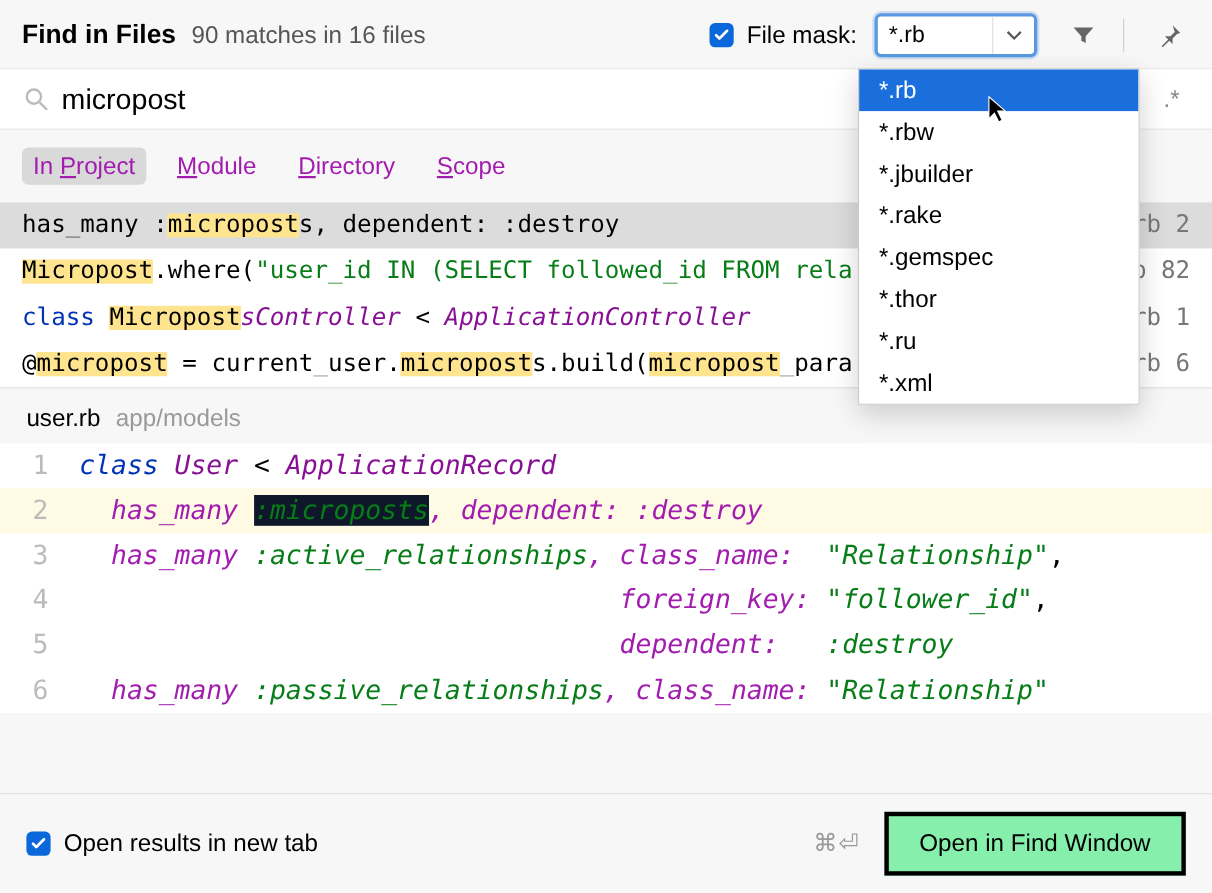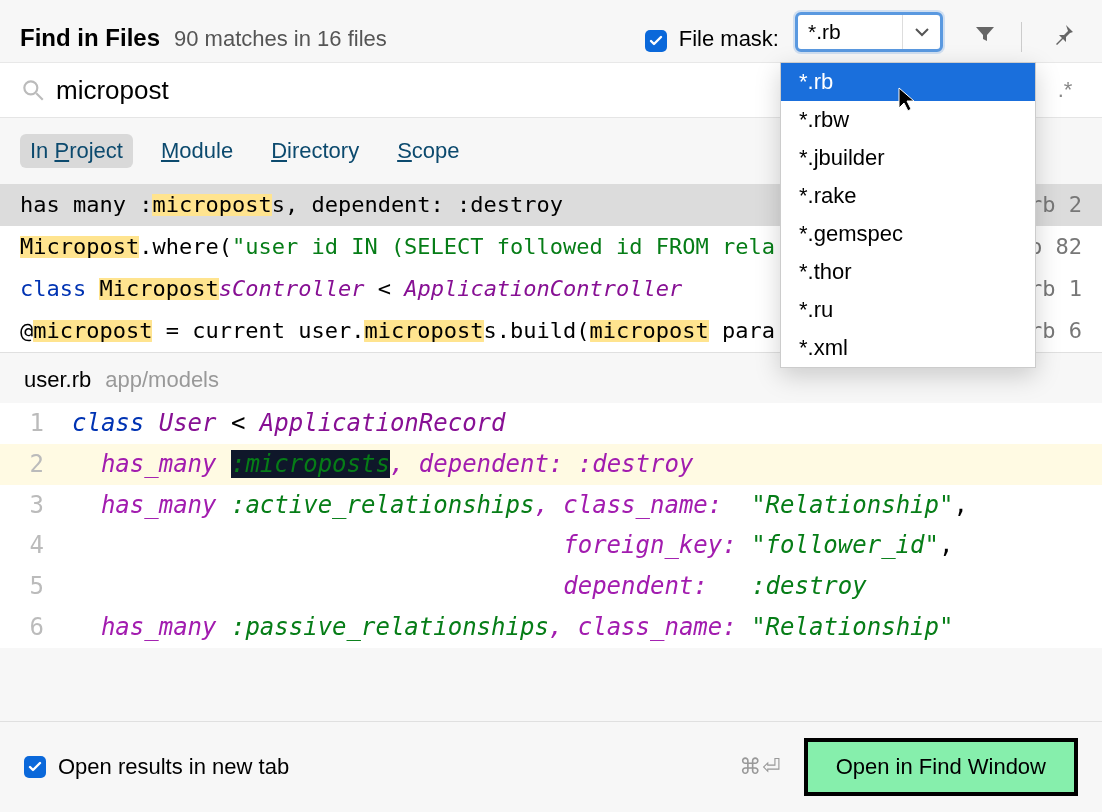--- a/index.html
+++ b/index.html
@@ -7,21 +7,21 @@
   width: 1102px;
   height: 812px;
   font-family: -apple-system, BlinkMacSystemFont, "Segoe UI", sans-serif;
   background: #f7f7f7;
   color: #000;
   overflow: hidden;
   position: relative;
 }
 .header {
   display: flex;
-  align-items: flex-end;
+  align-items: center;
   padding: 12px 20px 10px 20px;
   background: #f7f7f7;
   border-bottom: 1px solid #e8e8e8;
 }
 .header-title {
   font-size: 24px;
   font-weight: 700;
   margin-right: 14px;
 }
 .header-status {
@@ -107,21 +107,21 @@
   display: flex;
   align-items: center;
   gap: 18px;
   padding: 16px 20px;
   background: #f7f7f7;
   font-size: 22px;
 }
 .scope-item {
   padding: 4px 10px;
   border-radius: 6px;
-  color: #0c4a6e;
+  color: #a21caf;
 }
 .scope-item.active { background: #d9d9d9; }
 .scope-item .ul { text-decoration: underline; }
 .results {
   font-size: 22px;
   line-height: 1.0;
 }
 .result-row {
   display: flex;
   align-items: center;

